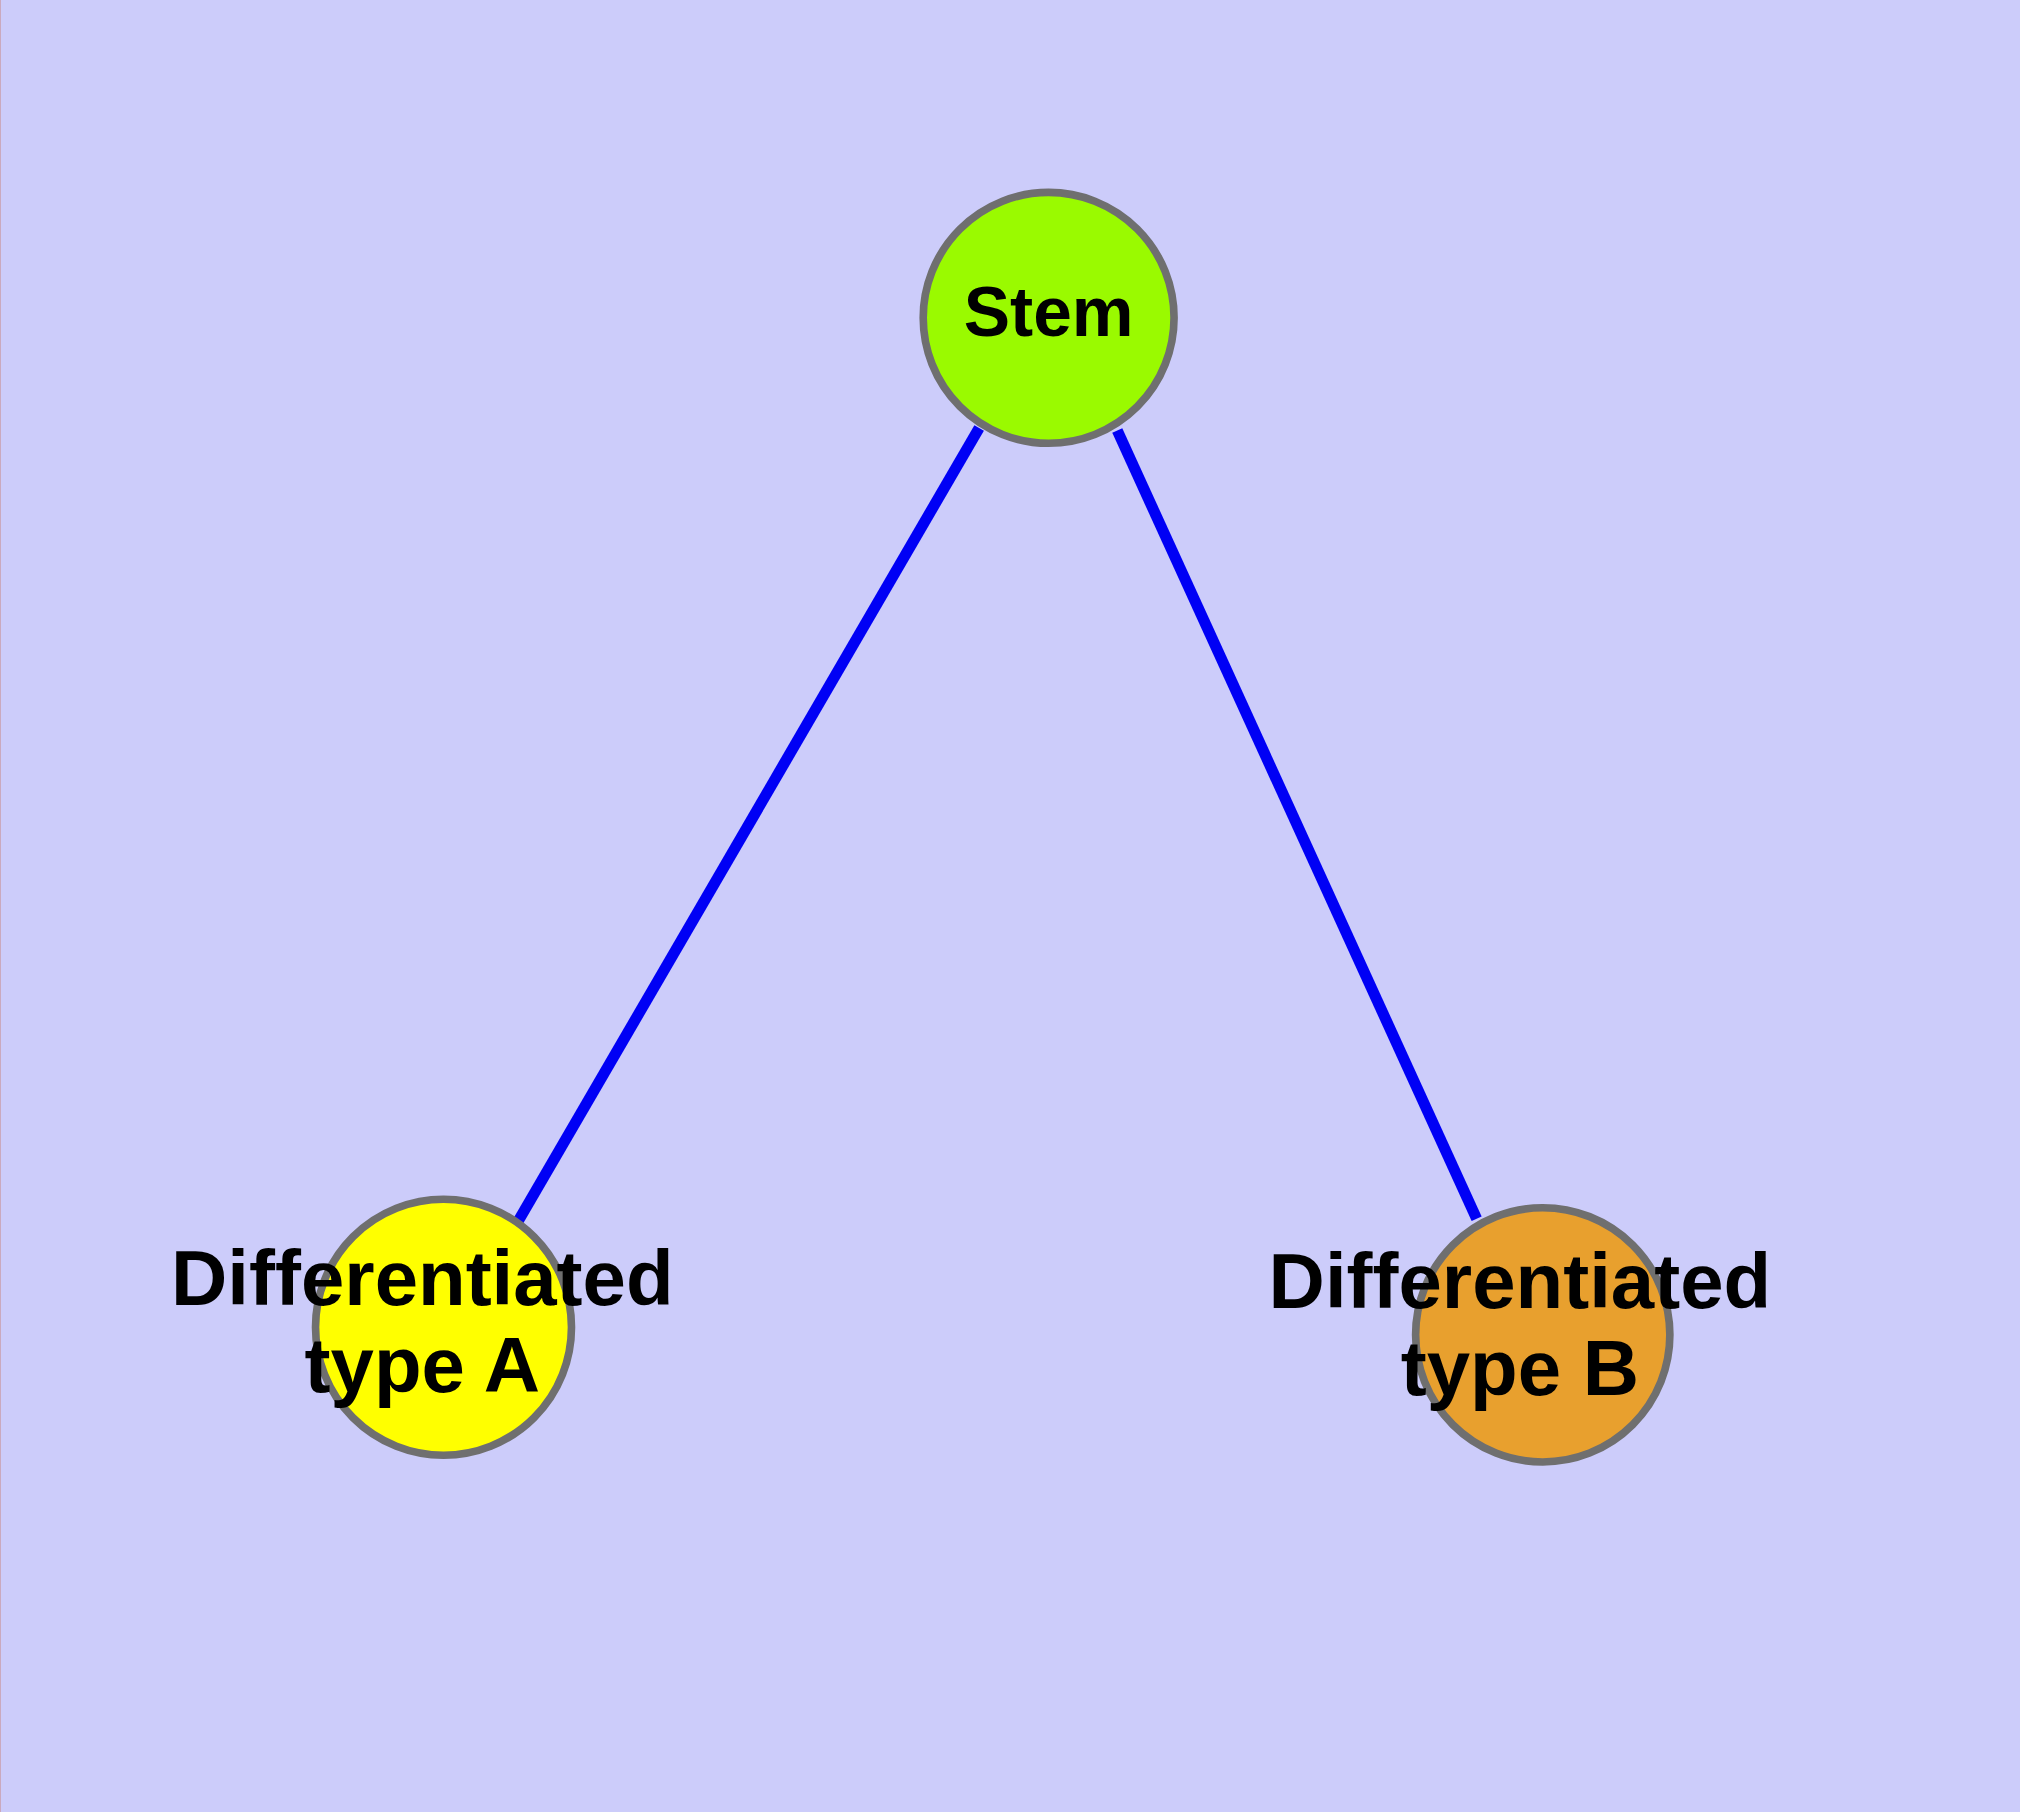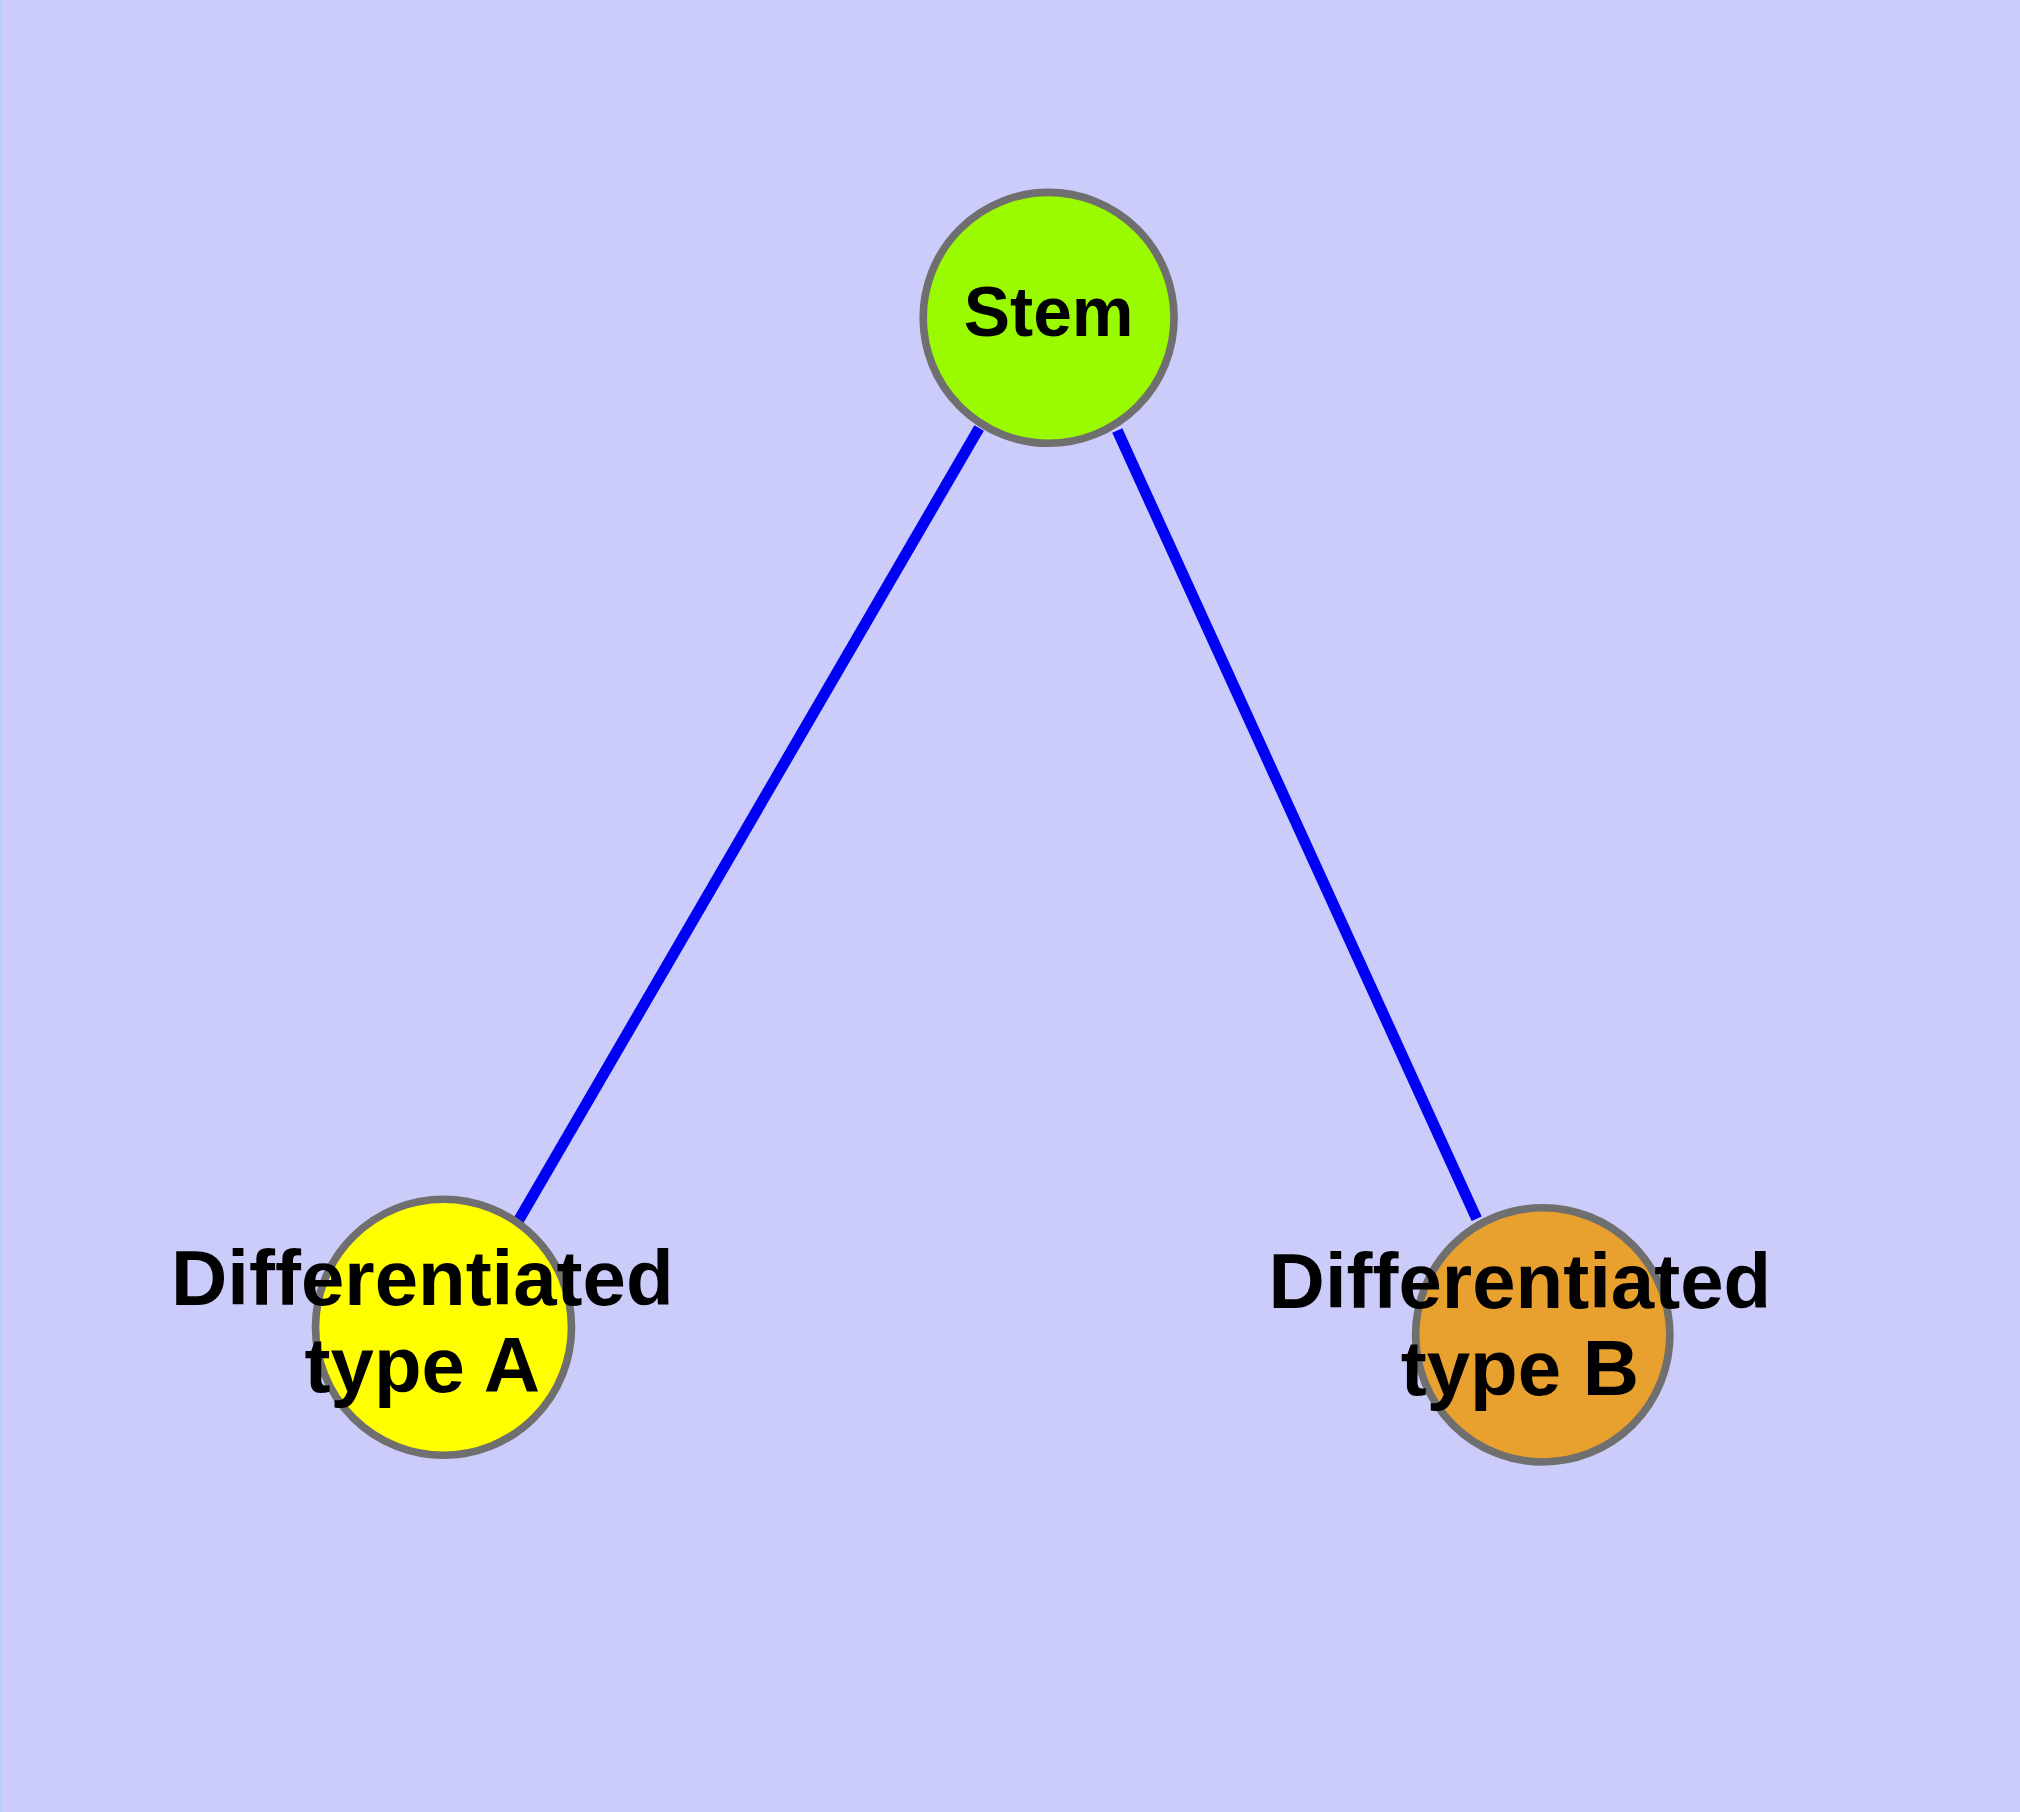--- a/index.html
+++ b/index.html
@@ -4,21 +4,21 @@
 <style>
   html, body {
     margin: 0;
     padding: 0;
     background: #ccccfa;
   }
   #canvas {
     position: relative;
     width: 2021px;
     height: 1812px;
-    background: #7dd3fc;
+    background: #c2410c;
     overflow: hidden;
     font-family: "Liberation Sans", sans-serif;
   }
   #graph-svg {
     position: absolute;
     top: 0;
     left: 0;
     width: 2021px;
     height: 1812px;
     display: block;

